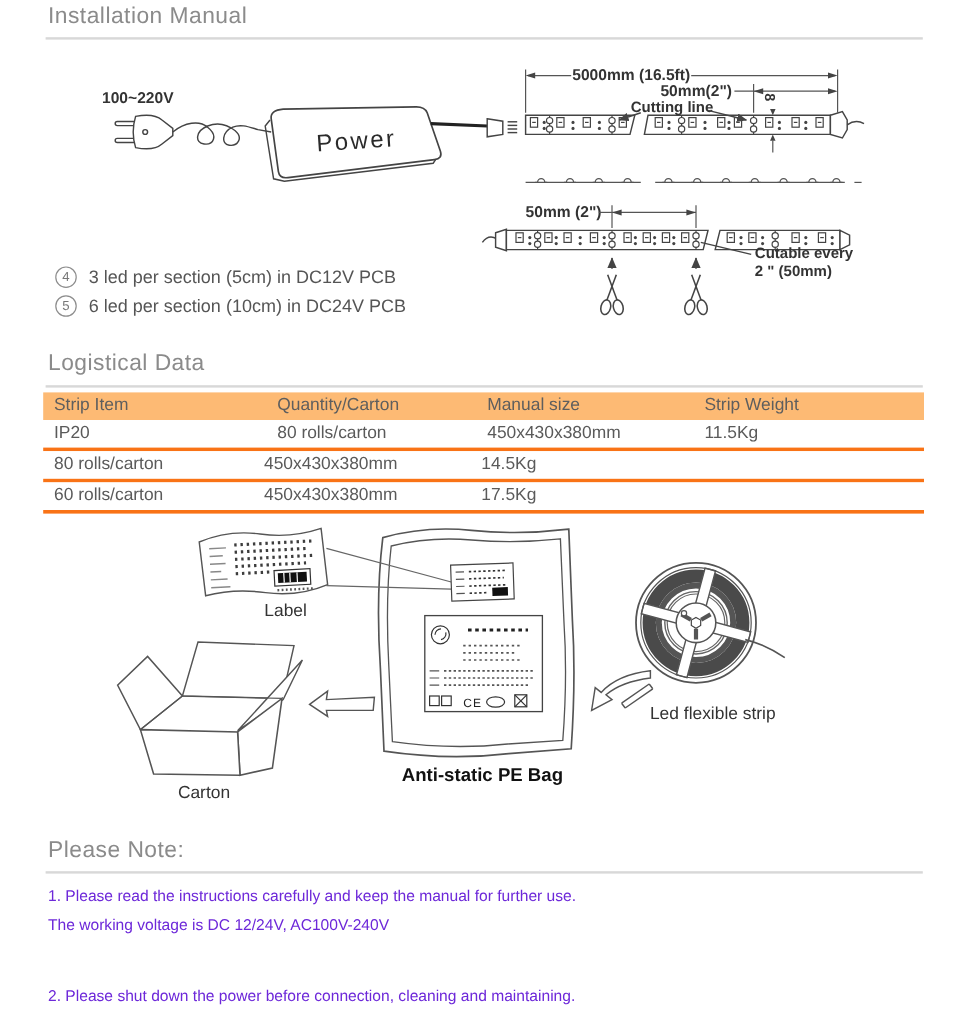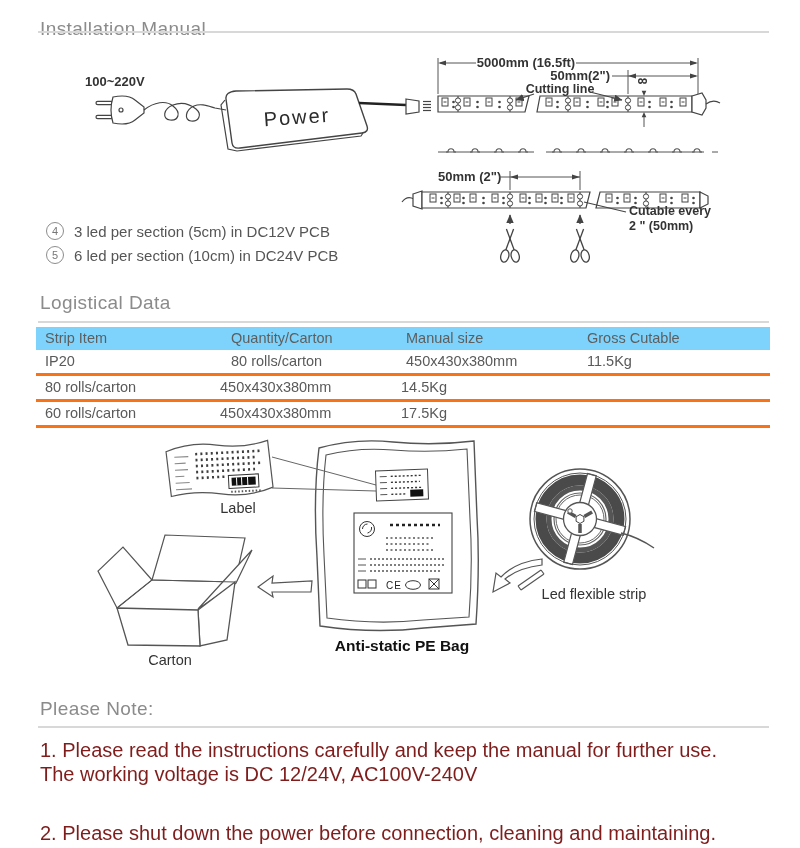--- a/index.html
+++ b/index.html
@@ -5,39 +5,39 @@
   html,body{margin:0;padding:0}
   body{width:800px;height:848px;background:#ffffff;position:relative;overflow:hidden;
        font-family:"Liberation Sans","DejaVu Sans",sans-serif;}
   .sec-title{position:absolute;font-size:19px;color:#8b8b8b;letter-spacing:.4px;white-space:nowrap}
   .rule{position:absolute;height:2px;background:#d8d8d8}
   .pcb{position:absolute;left:46px;top:219px}
   .pcb-line{display:flex;align-items:center;height:24px;font-size:15px;color:#555}
   .cnum{display:inline-flex;align-items:center;justify-content:center;width:16px;height:16px;
         border:1px solid #8d8d8d;border-radius:50%;font-size:11px;color:#777;margin-right:10px;flex:none}
   .ltable{position:absolute;left:36px;top:327px;width:734px;font-size:14.5px;color:#5a5a5a}
-  .thead{display:flex;background:#7dd3fc;height:23px;line-height:23px;color:#5e5e5e}
+  .thead{display:flex;background:#fdba74;height:23px;line-height:23px;color:#5e5e5e}
   .trow{display:flex;height:23px;line-height:23px;border-bottom:3px solid #f97316;background:#fff}
   .c{padding-left:9px;box-sizing:border-box;white-space:nowrap;overflow:hidden}
   .c1{width:186px}.c2{width:175px}.c3{width:181px}.c4{flex:1}
-  .note{position:absolute;left:40px;font-size:20px;color:#7f1d1d;white-space:nowrap}
+  .note{position:absolute;left:40px;font-size:13px;color:#6d28d9;white-space:nowrap}
   svg{position:absolute}
   svg text{font-family:"Liberation Sans","DejaVu Sans",sans-serif}
   .dt{font-size:13px;font-weight:bold;fill:#333}
   .dts{font-size:12.5px;font-weight:bold;fill:#333}
   .cap{font-size:14.5px;fill:#333}
   .ln{stroke:#555;stroke-width:1;fill:none}
   .dk{stroke:#444;fill:none;stroke-width:1.2}
   .wh{fill:#fff;stroke:#444;stroke-width:1.2}
   #scis line,#scis ellipse{stroke:#444;fill:none;stroke-width:1.3}
 </style>
 </head>
 <body>
 
-<div class="sec-title" style="left:40px;top:18px">Installation Manual</div>
+<div class="sec-title" style="left:40px;top:3px">Installation Manual</div>
 <div class="rule" style="left:38px;top:31px;width:731px"></div>
 
 <svg style="left:40px;top:50px" width="740" height="215" viewBox="0 0 740 215">
   <defs>
     <marker id="ah" markerWidth="7" markerHeight="6" refX="6.5" refY="3" orient="auto">
       <path d="M0,0 L7,3 L0,6 Z" fill="#444"></path>
     </marker>
     <g id="led">
         <rect width="6" height="8" fill="#fff" stroke="#444" stroke-width="1"></rect>
         <line x1="1.5" y1="4" x2="4.5" y2="4" stroke="#444" stroke-width="1"></line>
@@ -230,21 +230,21 @@
 </div>
 
 <div class="sec-title" style="left:40px;top:292px">Logistical Data</div>
 <div class="rule" style="left:38px;top:321px;width:731px"></div>
 
 <div class="ltable">
   <div class="thead">
     <div class="c c1">Strip Item</div>
     <div class="c c2">Quantity/Carton</div>
     <div class="c c3">Manual size</div>
-    <div class="c c4">Gross Cutable</div>
+    <div class="c c4">Strip Weight</div>
   </div>
   <div class="trow">
     <div class="c c1">IP20</div>
     <div class="c c2">80 rolls/carton</div>
     <div class="c c3">450x430x380mm</div>
     <div class="c c4">11.5Kg</div>
   </div>
   <div class="trow">
     <div class="c c2">80 rolls/carton</div>
     <div class="c c3">450x430x380mm</div>

